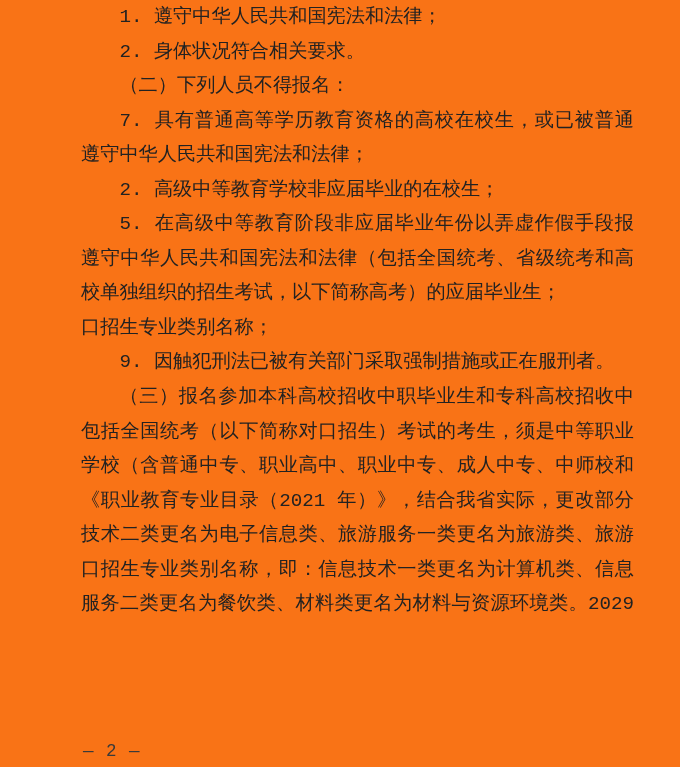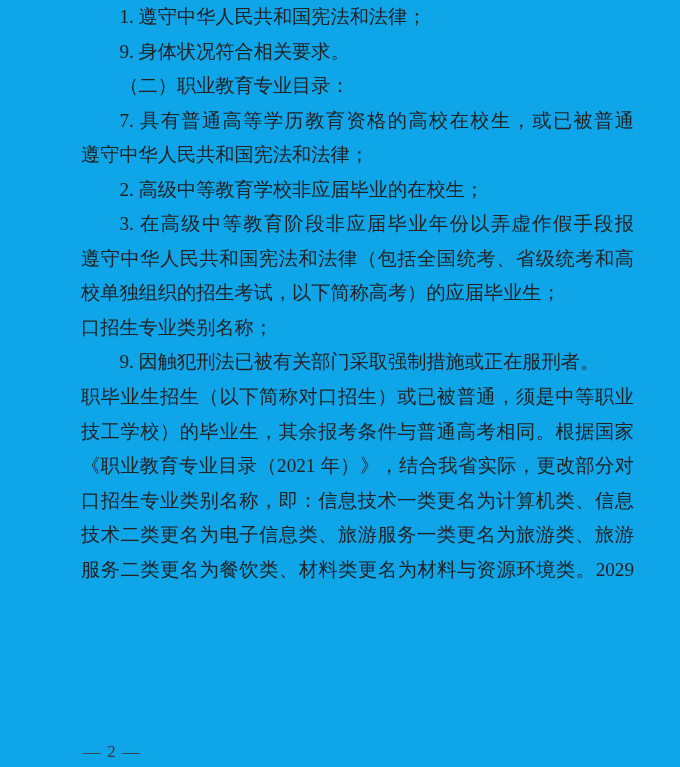--- a/index.html
+++ b/index.html
@@ -9,22 +9,22 @@
   body {
     width: 680px;
     height: 767px;
     background: #ffffff;
     overflow: hidden;
   }
   .page {
     position: relative;
     width: 680px;
     height: 767px;
-    background: #0ea5e9;
-    font-family: Liberation Serif, serif;
+    background: #f97316;
+    font-family: Liberation Mono, monospace;
     color: #222222;
   }
   .doc-body {
     position: absolute;
     left: 81px;
     top: 0px;
     width: 553px;
   }
   .line {
     font-size: 19.2px;
@@ -50,31 +50,32 @@
     color: #3a3a3a;
     letter-spacing: 1px;
   }
 </style>
 </head>
 <body>
 
 <div class="page">
   <div class="doc-body" id="doc-body">
       <div class="line indent">1. 遵守中华人民共和国宪法和法律；</div>
-      <div class="line indent">9. 身体状况符合相关要求。</div>
-      <div class="line indent">（二）职业教育专业目录：</div>
+      <div class="line indent">2. 身体状况符合相关要求。</div>
+      <div class="line indent">（二）下列人员不得报名：</div>
       <div class="line indent just">7. 具有普通高等学历教育资格的高校在校生，或已被普通</div>
       <div class="line">遵守中华人民共和国宪法和法律；</div>
       <div class="line indent">2. 高级中等教育学校非应届毕业的在校生；</div>
-      <div class="line indent just">3. 在高级中等教育阶段非应届毕业年份以弄虚作假手段报</div>
+      <div class="line indent just">5. 在高级中等教育阶段非应届毕业年份以弄虚作假手段报</div>
       <div class="line just">遵守中华人民共和国宪法和法律（包括全国统考、省级统考和高</div>
       <div class="line">校单独组织的招生考试，以下简称高考）的应届毕业生；</div>
       <div class="line">口招生专业类别名称；</div>
       <div class="line indent">9. 因触犯刑法已被有关部门采取强制措施或正在服刑者。</div>
-      <div class="line just">职毕业生招生（以下简称对口招生）或已被普通，须是中等职业</div>
-      <div class="line just">技工学校）的毕业生，其余报考条件与普通高考相同。根据国家</div>
+      <div class="line indent just">（三）报名参加本科高校招收中职毕业生和专科高校招收中</div>
+      <div class="line just">包括全国统考（以下简称对口招生）考试的考生，须是中等职业</div>
+      <div class="line just">学校（含普通中专、职业高中、职业中专、成人中专、中师校和</div>
       <div class="line just">《职业教育专业目录（2021 年）》，结合我省实际，更改部分对</div>
+      <div class="line just">技术二类更名为电子信息类、旅游服务一类更名为旅游类、旅游</div>
       <div class="line just">口招生专业类别名称，即：信息技术一类更名为计算机类、信息</div>
-      <div class="line just">技术二类更名为电子信息类、旅游服务一类更名为旅游类、旅游</div>
       <div class="line just">服务二类更名为餐饮类、材料类更名为材料与资源环境类。2029</div>
     </div>
   <div class="footer">— 2 —</div>
 </div>
 
 </body></html>

